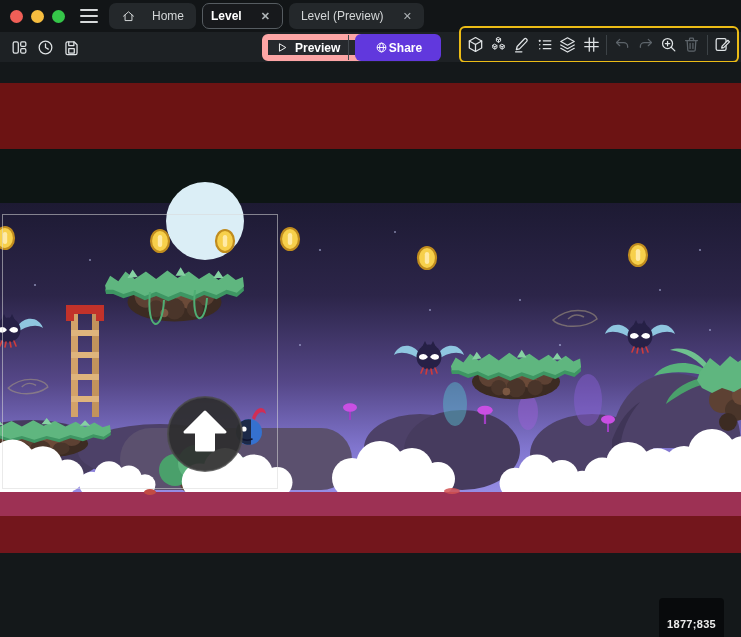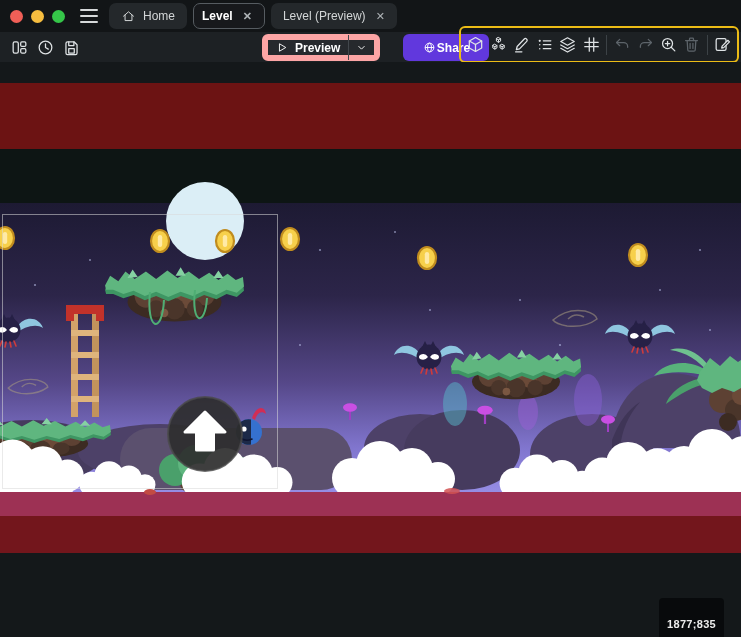--- a/index.html
+++ b/index.html
@@ -11,21 +11,21 @@
   .titlebar { position:absolute; top:0; left:0; width:741px; height:32px;
               background:#121517; display:flex; align-items:center; }
   .traffic { display:flex; gap:8px; margin-left:10px; }
   .light { width:13px; height:13px; border-radius:50%; }
   .light.red { background:#f05f57; } .light.yellow { background:#f6bd3f; }
   .light.green { background:#35c649; }
   .burger { margin-left:15px; width:18px; height:14px; display:flex; flex-direction:column;
             justify-content:space-between; cursor:pointer; }
   .burger span { display:block; height:2px; background:#d6d9da; border-radius:1px; }
   .tabs { display:flex; gap:6px; margin-left:11px; height:26px; }
-  .tab { display:flex; align-items:center; gap:7px; padding:0 12px; height:26px;
+  .tab { display:flex; align-items:center; gap:16px; padding:0 12px; height:26px;
          border-radius:7px; background:#24282b; color:#d3d6d7; font-size:12px; cursor:pointer; }
   .tab.active { background:#17191c; border:1px solid #565c61; color:#ffffff; font-weight:bold;padding-left:8px; }
   .tab .close { font-size:11px; color:#aeb3b6; margin-left:3px; }
   .tab svg { width:15px; height:15px; stroke:#d3d6d7; fill:none; stroke-width:1.6;
              stroke-linecap:round; stroke-linejoin:round; }
 
   
   .toolbar { position:absolute; top:32px; left:0; width:741px; height:30px; background:#1d2124; }
   .left-tools { position:absolute; left:8px; top:3px; display:flex; gap:3px; }
   .icon-btn { width:23px; height:24px; background:transparent; border:none; display:flex;
@@ -36,21 +36,21 @@
   .preview-btn { position:absolute; left:262px; top:2px; height:27px; display:flex; align-items:center;
                  background:#26292d; border:6px solid #fca5a5; border-radius:6px; color:#fff;
                  cursor:pointer; padding:0 0 0 8px; }
   .preview-btn .lbl { font-size:12px; font-weight:bold; margin:0 8px 0 6px; }
   .preview-btn .divider { width:1px; height:25px; background:#42474c; }
   .preview-btn .chev { padding:0 6px; display:flex; align-items:center; }
   .preview-btn svg { width:13px; height:13px; stroke:#fff; fill:none; stroke-width:1.7;
                      stroke-linecap:round; stroke-linejoin:round; }
   .share-btn { position:absolute; left:355px; top:2px; height:27px; width:86px; border:none;
                border-radius:6px; color:#fff; display:flex; align-items:center; justify-content:center;
-               font-size:12px; font-weight:bold; cursor:pointer;margin-left:48px; }
+               font-size:12px; font-weight:bold; cursor:pointer; }
   .share-btn svg { width:15px; height:15px; stroke:#fff; fill:none; stroke-width:1.5; }
   .hl-group { position:absolute; left:459px; top:-6px; width:280px; height:37px;
               border:2.5px solid #ecbc16; border-radius:6px; display:flex; align-items:center;
               padding:0 3px; gap:1px; background:transparent; }
   .tool-sep { width:1px; height:20px; background:#3c4246; margin:0 3px; }
 
   
   .canvas-wrap { position:absolute; top:62px; left:0; width:741px; height:575px; }
   .coord-badge { position:absolute; right:17px; top:536px; background:rgba(8,10,11,0.92);
                  color:#ececec; font-size:11px; font-weight:bold; padding:20px 8px;

